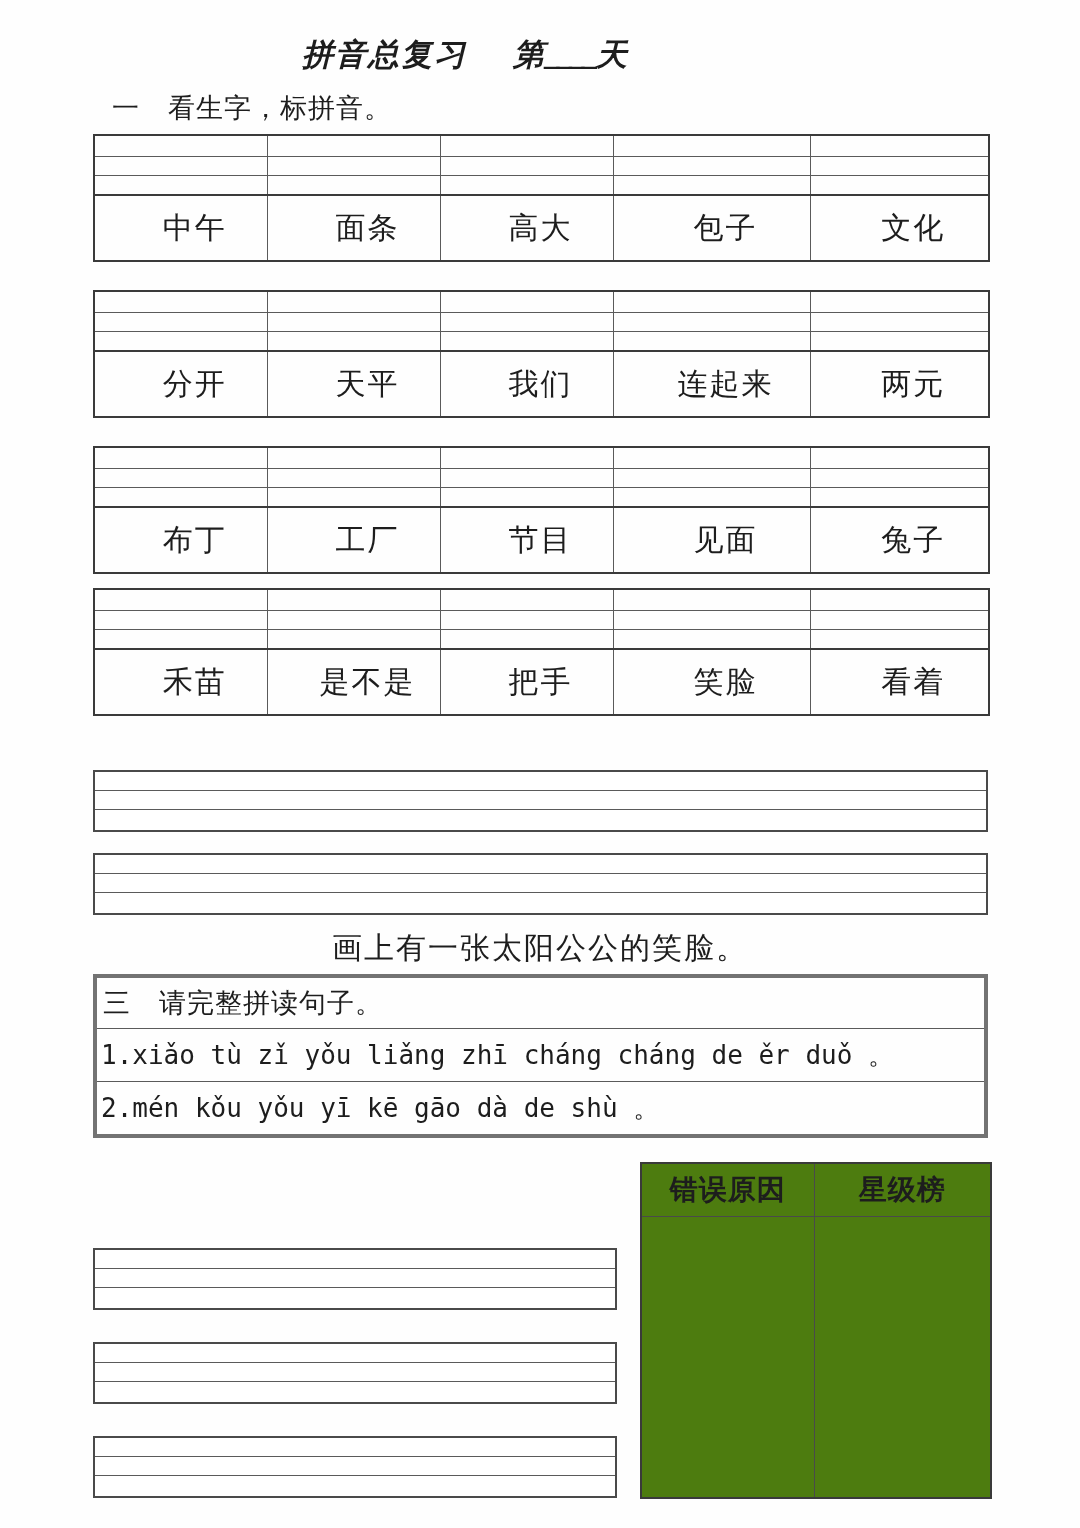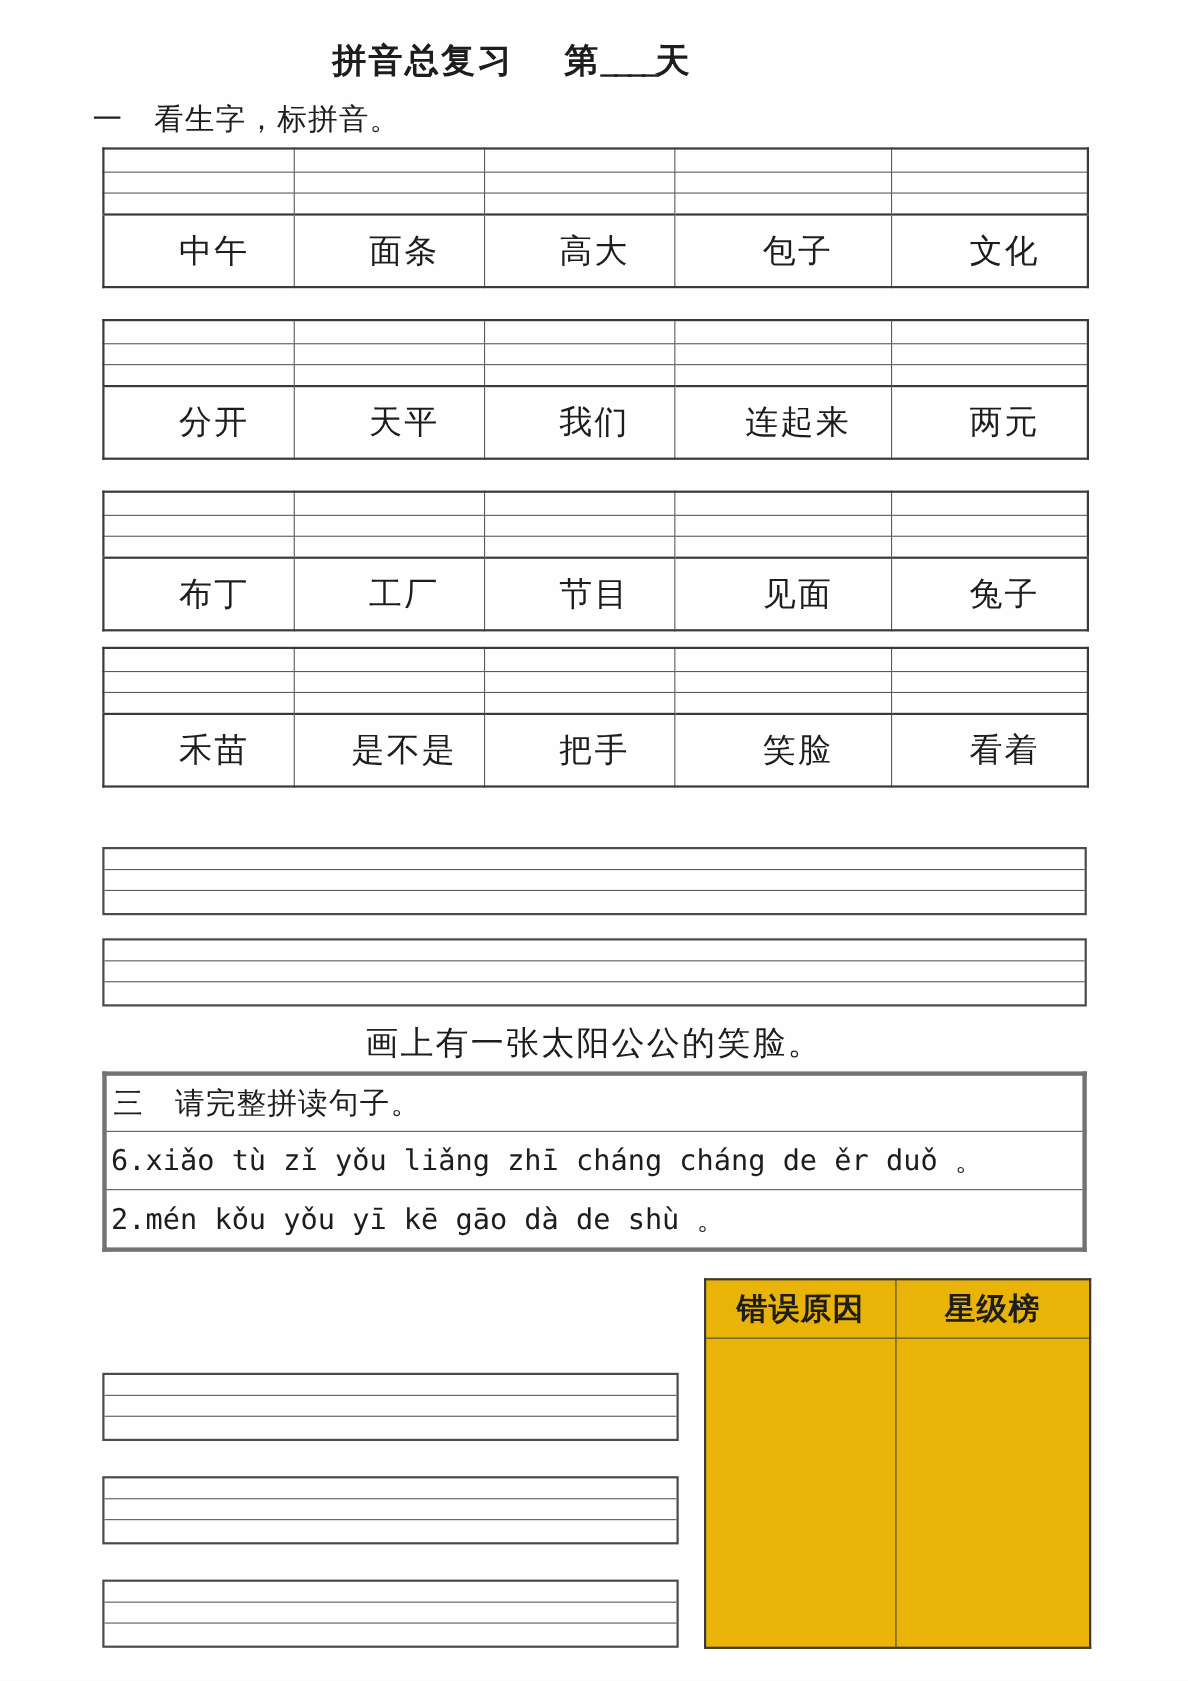--- a/index.html
+++ b/index.html
@@ -7,27 +7,27 @@
     width:1080px;height:1528px;background:#e9e9e9;
     font-family:"Liberation Serif","DejaVu Serif",serif;
     color:#1d1d1d;
   }
   .page{
     position:relative;width:1080px;height:1528px;background:#fefefe;overflow:hidden;
   }
   
   .title{
     position:absolute;top:34px;left:0;width:931px;text-align:center;
-    font-size:31px;font-weight:bold;letter-spacing:2px;
+    font-size:31px;font-weight:bold;letter-spacing:2px;font-style:italic;
   }
   .title .gap{display:inline-block;width:46px;}
   .title .blank{letter-spacing:-3px;font-weight:bold;}
   
   .sec-heading{
-    position:absolute;left:84px;font-size:27px;letter-spacing:1px;white-space:nowrap;
+    position:absolute;left:112px;font-size:27px;letter-spacing:1px;white-space:nowrap;
   }
   
   table.word-table{
     position:absolute;left:93px;width:895px;border-collapse:collapse;
     border:2px solid #3a3a3a;table-layout:fixed;
   }
   table.word-table td{border:1px solid #5a5a5a;padding:0;}
   table.word-table tr.r1 td{height:20px;}
   table.word-table tr.r2 td{height:18px;}
   table.word-table tr.r3 td{height:18px;}
@@ -62,21 +62,21 @@
   
   .corr-header{
     position:absolute;left:93px;top:1162px;width:520px;height:48px;
     border:2px solid #3a3a3a;background:#fff;
     display:flex;align-items:center;justify-content:center;
     font-size:29px;font-weight:bold;letter-spacing:2px;
   }
   .corr-grid{width:520px;}
   table.err-table{
     position:absolute;left:640px;top:1162px;width:350px;height:336px;
-    border-collapse:collapse;border:2px solid #3a3a3a;table-layout:fixed;background:#eab308;
+    border-collapse:collapse;border:2px solid #3a3a3a;table-layout:fixed;background:#4d7c0f;
   }
   table.err-table td{border:1px solid #4a4a4a;padding:0;}
   table.err-table tr.hd td{
     height:52px;text-align:center;vertical-align:middle;
     font-size:28px;font-weight:bold;letter-spacing:1px;
   }
   table.err-table tr.bd td{height:280px;}
 </style>
 </head>
 <body>
@@ -263,21 +263,21 @@
   </div>
 
   <div class="center-sentence">画上有一张太阳公公的笑脸。</div>
 
   <table class="sec3">
     <tbody>
         <tr>
       <td class="head">三　请完整拼读句子。</td>
     </tr>
     <tr>
-      <td class="pinyin">6.xiǎo tù zǐ yǒu liǎng zhī cháng cháng de ěr duǒ 。</td>
+      <td class="pinyin">1.xiǎo tù zǐ yǒu liǎng zhī cháng cháng de ěr duǒ 。</td>
     </tr>
     <tr>
       <td class="pinyin">2.mén kǒu yǒu yī kē gāo dà de shù 。</td>
     </tr>
   </tbody>
     </table>
 
 
   <div class="wgrid corr-grid" style="top:1248px;">
     <div class="wband"></div>

